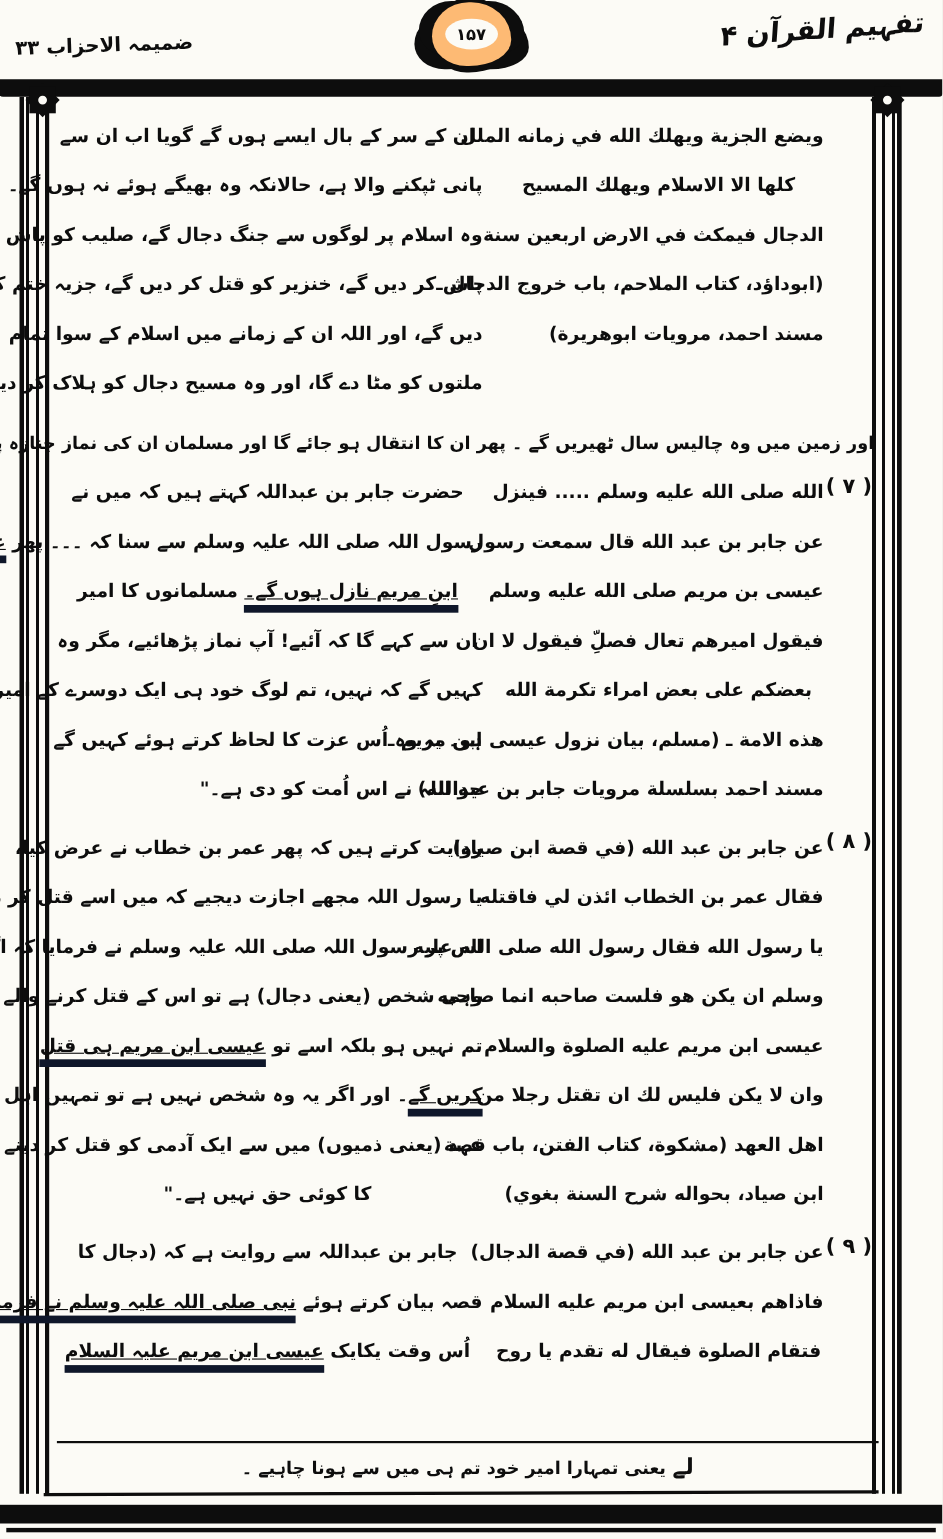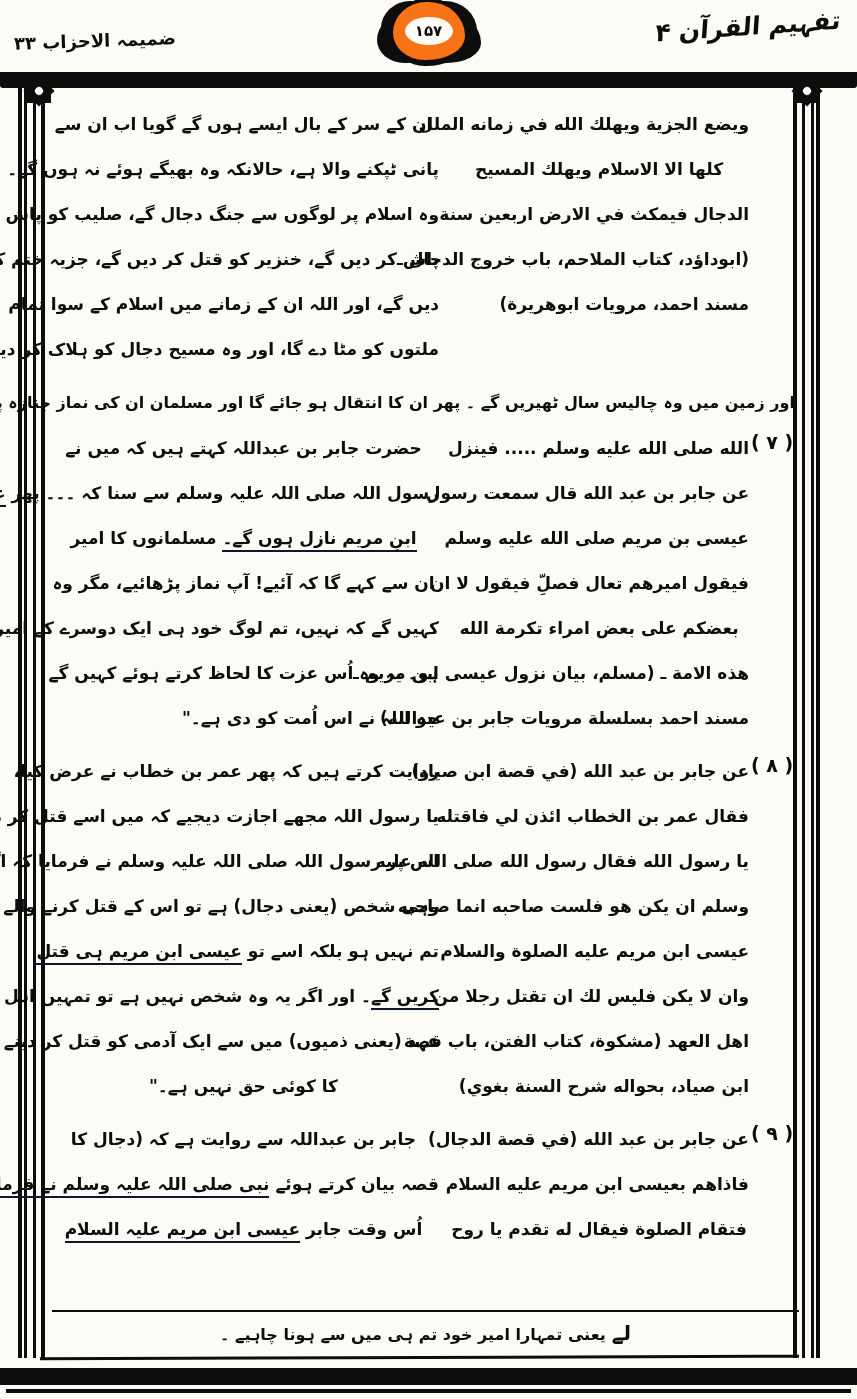--- a/index.html
+++ b/index.html
@@ -13,21 +13,21 @@
   .header-book-title {
     position:absolute; top:12px; right:16px; font-size:25px; font-weight:700;
     transform:rotate(-4deg) skewX(-8deg); white-space:nowrap;
   }
   .header-supplement {
     position:absolute; top:30px; left:14px; font-size:18px; font-weight:700;
     transform:rotate(-2deg); white-space:nowrap;
   }
   .medallion {
     position:absolute; top:2px; left:50%; transform:translateX(-50%);
-    width:72px; height:58px; background:#f97316;
+    width:72px; height:58px; background:#fdba74;
     border-radius:48% 52% 55% 45% / 55% 60% 42% 48%;
     display:flex; align-items:center; justify-content:center;
     box-shadow: 0 -7px 0 -3px #0d0d0d, 16px -5px 0 -4px #0d0d0d, -16px -5px 0 -4px #0d0d0d,
                 20px 7px 0 -4px #0d0d0d, -20px 7px 0 -4px #0d0d0d, 0 9px 0 -3px #0d0d0d;
   }
   .medallion-inner {
     width:48px; height:28px; background:#fcfbf6; border-radius:50%;
     text-align:center; line-height:28px; font-size:15px; font-weight:700; color:#0d0d0d;
   }
   
@@ -54,21 +54,21 @@
   
   .content { position:absolute; top:102px; right:62px; left:48px; direction:rtl; font-weight:700; }
   .section-row { display:flex; margin-bottom:8px; }
   .marker { flex:none; width:46px; padding-top:5px; font-size:19px; font-weight:700;
     text-align:center; white-space:nowrap; }
   .col { min-width:0; }
   .col.arabic { flex:none; width:300px; font-size:17px; }
   .col.urdu { flex:1 1 auto; margin-left:0; margin-right:10px; font-size:17px; }
   .line { height:45px; line-height:45px; white-space:nowrap; text-align:center; overflow:visible; }
   .line.center { text-align:right; }
-  .em { border-bottom:2px solid #0f172a; padding-bottom:2px; }
+  .em { border-bottom:7px solid #0f172a; padding-bottom:2px;text-decoration:underline; }
   .full-line { height:46px; line-height:46px; font-size:16px; font-weight:700;
     white-space:nowrap; text-align:right; overflow:visible; }
   
   .footnote {
     position:absolute; top:1310px; left:52px; right:58px;
     border-top:2.5px solid #0d0d0d; padding-top:9px;
     text-align:center; font-size:16px; font-weight:700; direction:rtl; white-space:nowrap;
   }
   .footnote-marker { font-size:20px; margin-left:6px; letter-spacing:-2px;text-align:right; }
 </style>
@@ -158,21 +158,21 @@
       <div class="section-row">
         <div class="marker">( ۹ )</div>
         <div class="col arabic">
           <div class="line"><span>عن جابر بن عبد الله (في قصة الدجال)</span></div>
           <div class="line"><span>فاذاهم بعيسى ابن مريم عليه السلام</span></div>
           <div class="line"><span>فتقام الصلوة فيقال له تقدم يا روح</span></div>
         </div>
         <div class="col urdu">
           <div class="line"><span>جابر بن عبداللہ سے روایت ہے کہ (دجال کا</span></div>
           <div class="line"><span>قصہ بیان کرتے ہوئے </span><span class="em">نبی صلی اللہ علیہ وسلم نے فرمایا</span></div>
-          <div class="line"><span>اُس وقت جابر </span><span class="em">عیسی ابن مریم علیہ السلام</span></div>
+          <div class="line"><span>اُس وقت یکایک </span><span class="em">عیسی ابن مریم علیہ السلام</span></div>
         </div>
       </div>
     </div>
 
   <div class="footnote">
     <span class="footnote-marker">لے</span><span>یعنی تمہارا امیر خود تم ہی میں سے ہونا چاہیے ۔</span>
   </div>
 
   <div class="bottom-thin"></div>
   <div class="bottom-band"></div>

